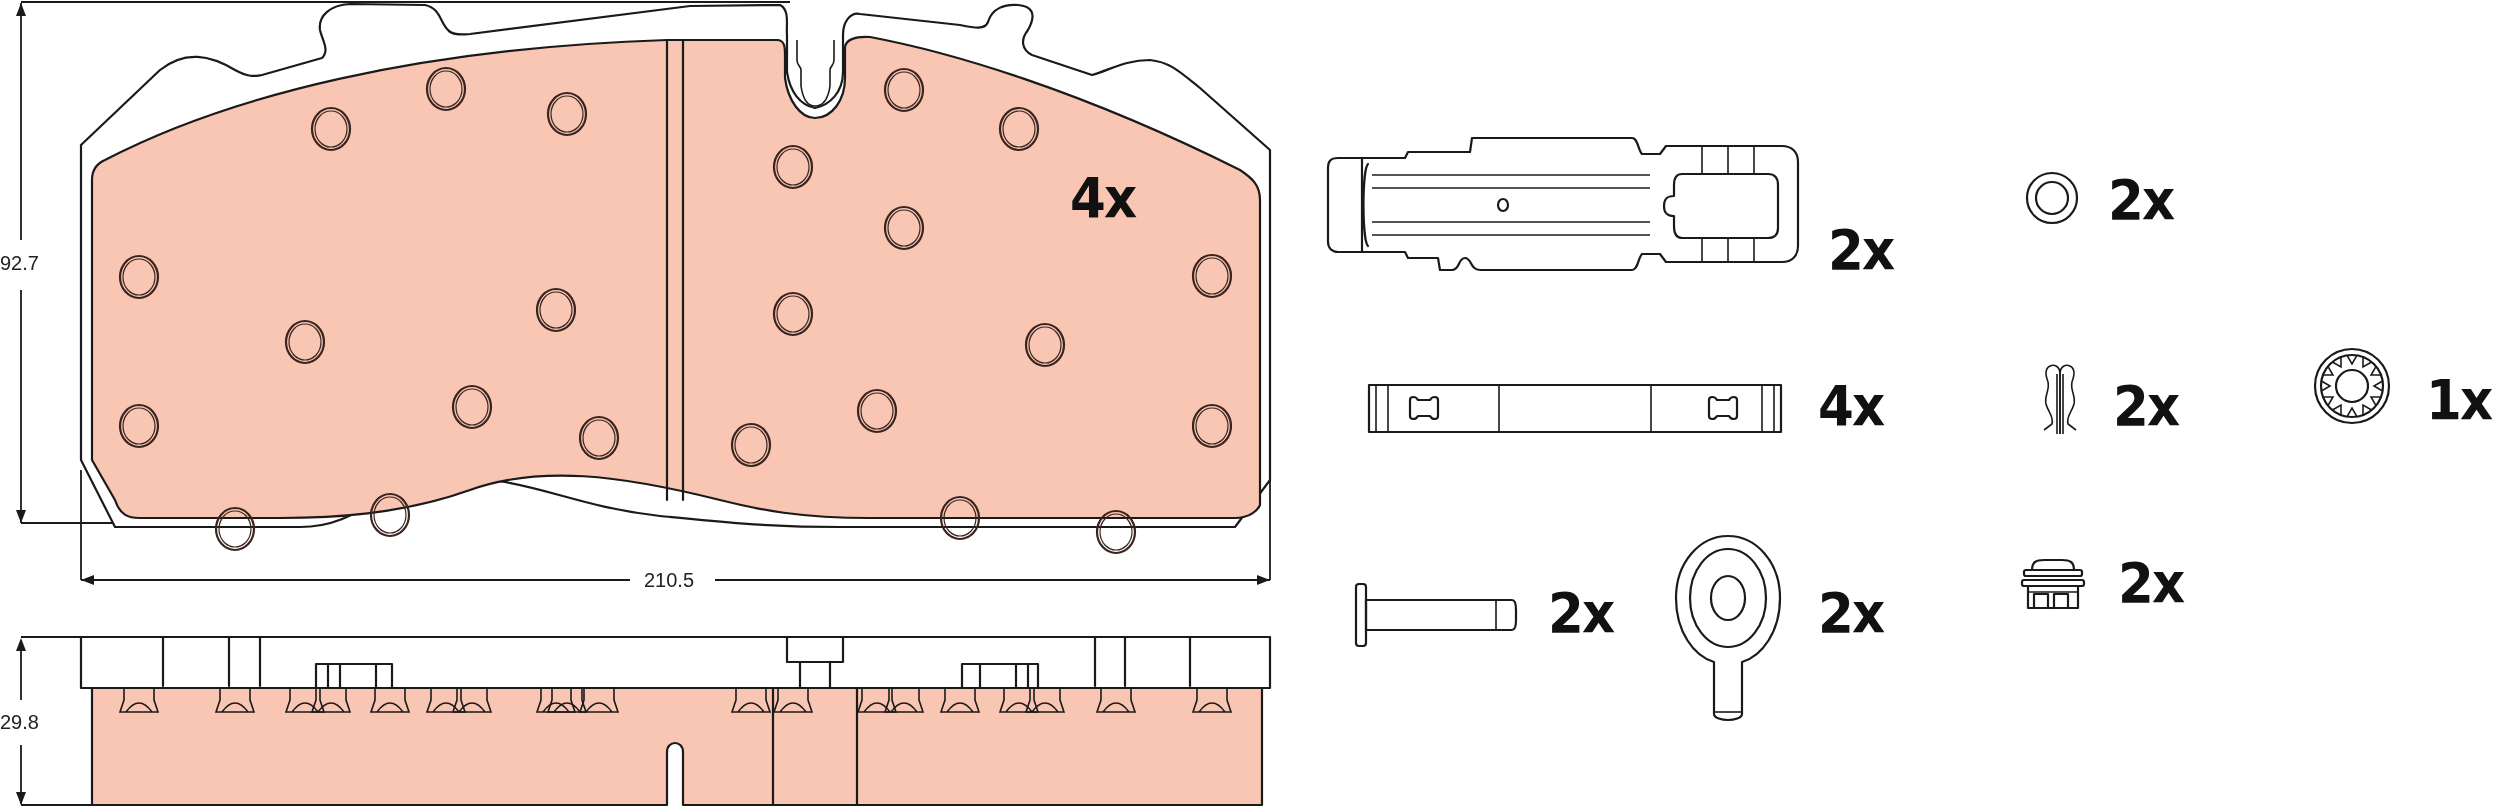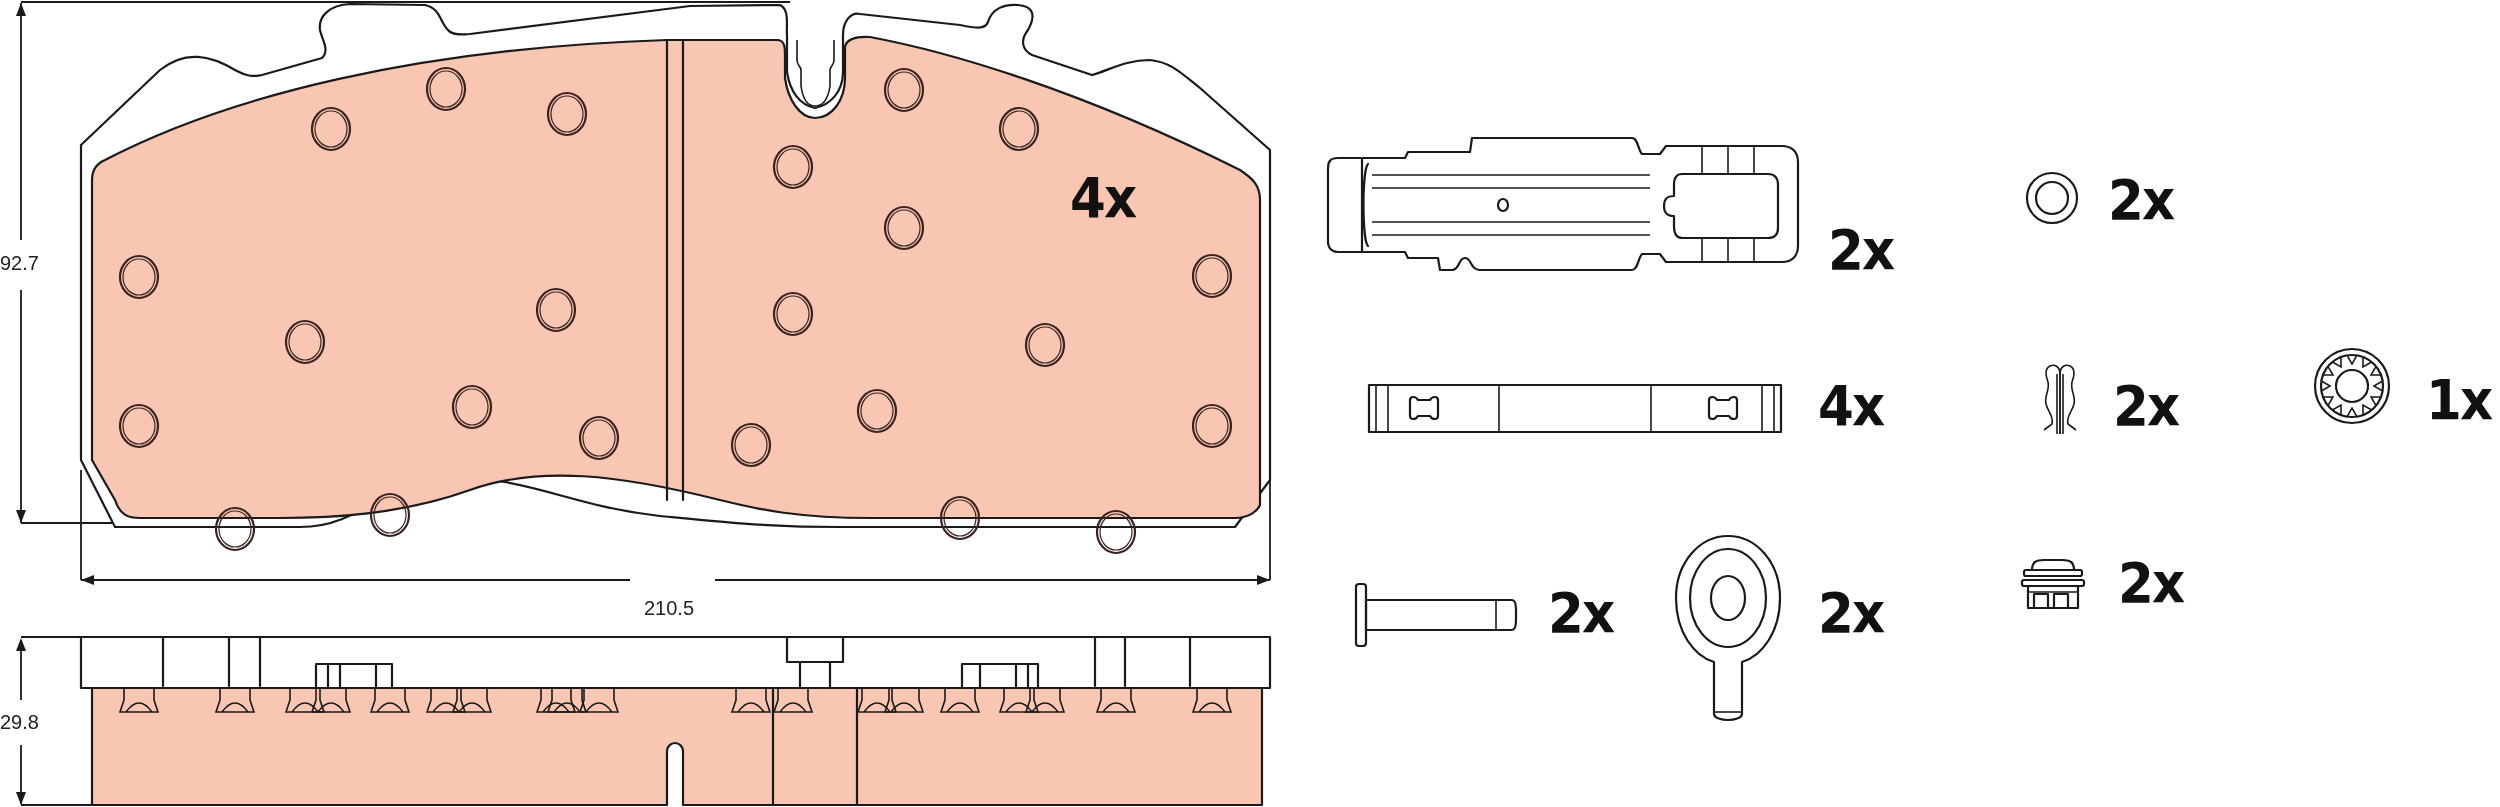--- a/index.html
+++ b/index.html
@@ -158,21 +158,21 @@
         <path d="M945,688 L975,688 L975,700 L979,712 L941,712 L945,700 Z M947,712 Q960,694 973,712" class="thin" fill="#f3bba6"></path>
         <path d="M1004,688 L1034,688 L1034,700 L1038,712 L1000,712 L1004,700 Z M1006,712 Q1019,694 1032,712" class="thin" fill="#f3bba6"></path>
         <path d="M1030,688 L1060,688 L1060,700 L1064,712 L1026,712 L1030,700 Z M1032,712 Q1045,694 1058,712" class="thin" fill="#f3bba6"></path>
         <path d="M1101,688 L1131,688 L1131,700 L1135,712 L1097,712 L1101,700 Z M1103,712 Q1116,694 1129,712" class="thin" fill="#f3bba6"></path>
         <path d="M1197,688 L1227,688 L1227,700 L1231,712 L1193,712 L1197,700 Z M1199,712 Q1212,694 1225,712" class="thin" fill="#f3bba6"></path>
       </g>
   </g>
 </svg>
 
 <div class="dimlabel" style="left:-4px; top:253px;">92.7</div>
-<div class="dimlabel" style="left:640px; top:570px;margin-top:28px;">210.5</div>
+<div class="dimlabel" style="left:640px; top:570px;">210.5</div>
 <div class="dimlabel" style="left:-4px; top:712px;">29.8</div>
 
 <div class="qty" style="left:1070px; top:170px;">4x</div>
 
 <svg class="part" style="left:1320px; top:130px;" width="490" height="150" viewBox="0 0 490 150">
   <path class="ln" d="M18,28 C10,28 8,32 8,38 L8,112 C8,118 12,122 18,122 L42,122 L42,28 Z"></path>
   <path class="ln" d="M42,28 L85,28 L88,22 L150,22 L152,8 L312,8 C318,8 318,20 322,24 L340,24 L346,16 L462,16 C472,16 478,22 478,32 L478,116 C478,126 472,132 462,132 L346,132 L340,124 L322,124 C318,128 318,140 312,140 L160,140 C150,140 152,128 145,128 C138,128 140,140 132,140 L120,140 L118,128 L88,128 L85,122 L42,122"></path>
   <path class="ln" d="M48,34 C42,40 42,110 48,116"></path>
   <line class="thin" x1="52" y1="45" x2="330" y2="45"></line>
   <line class="thin" x1="52" y1="58" x2="330" y2="58"></line>

